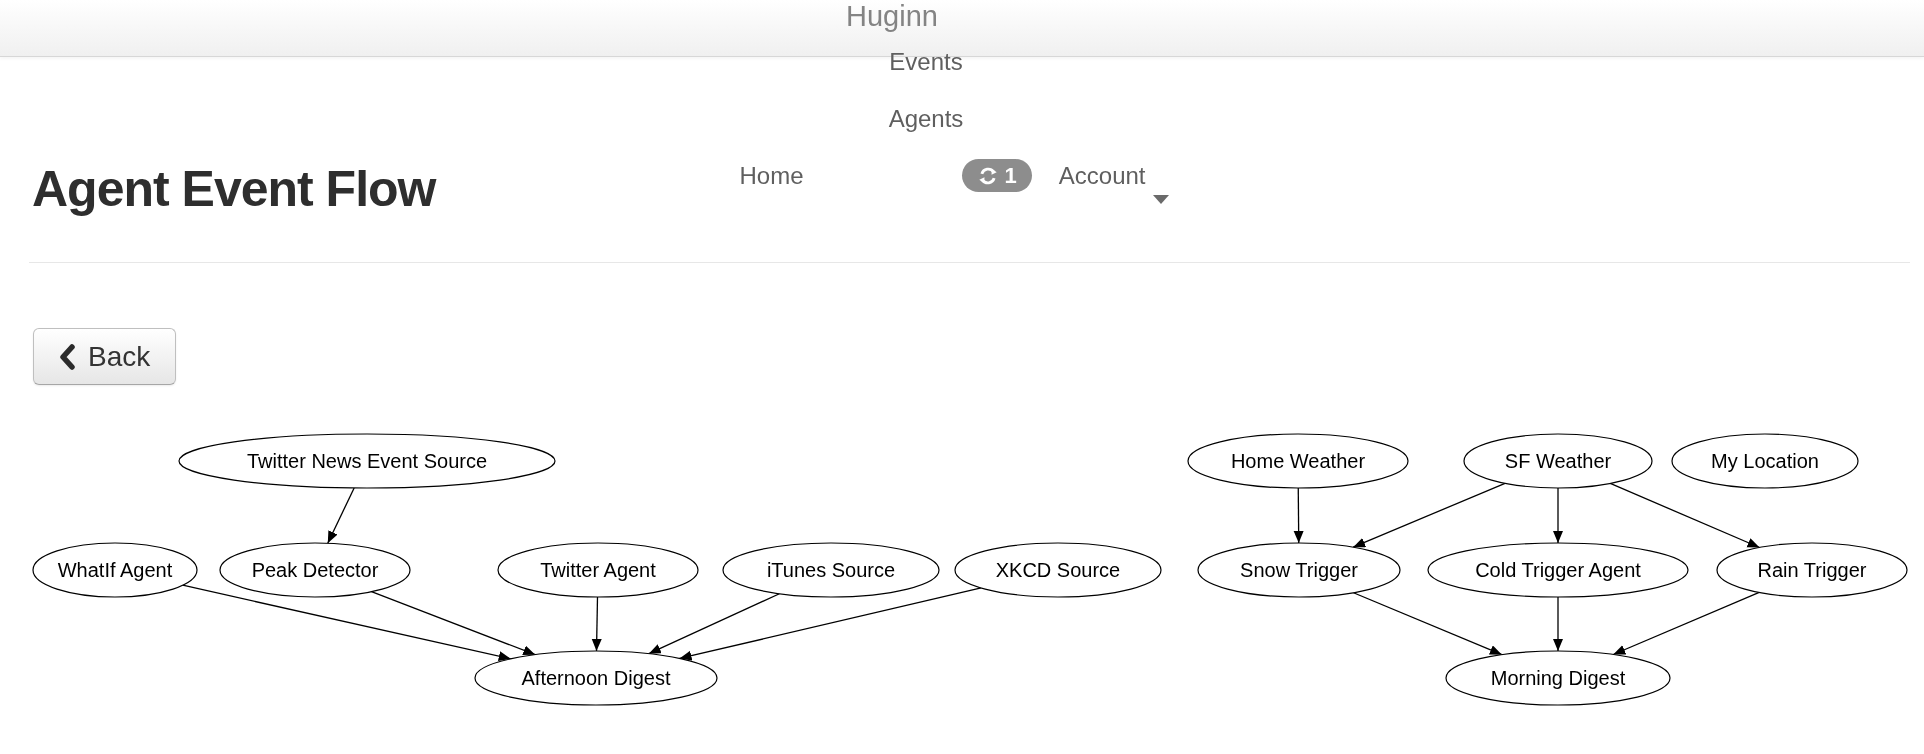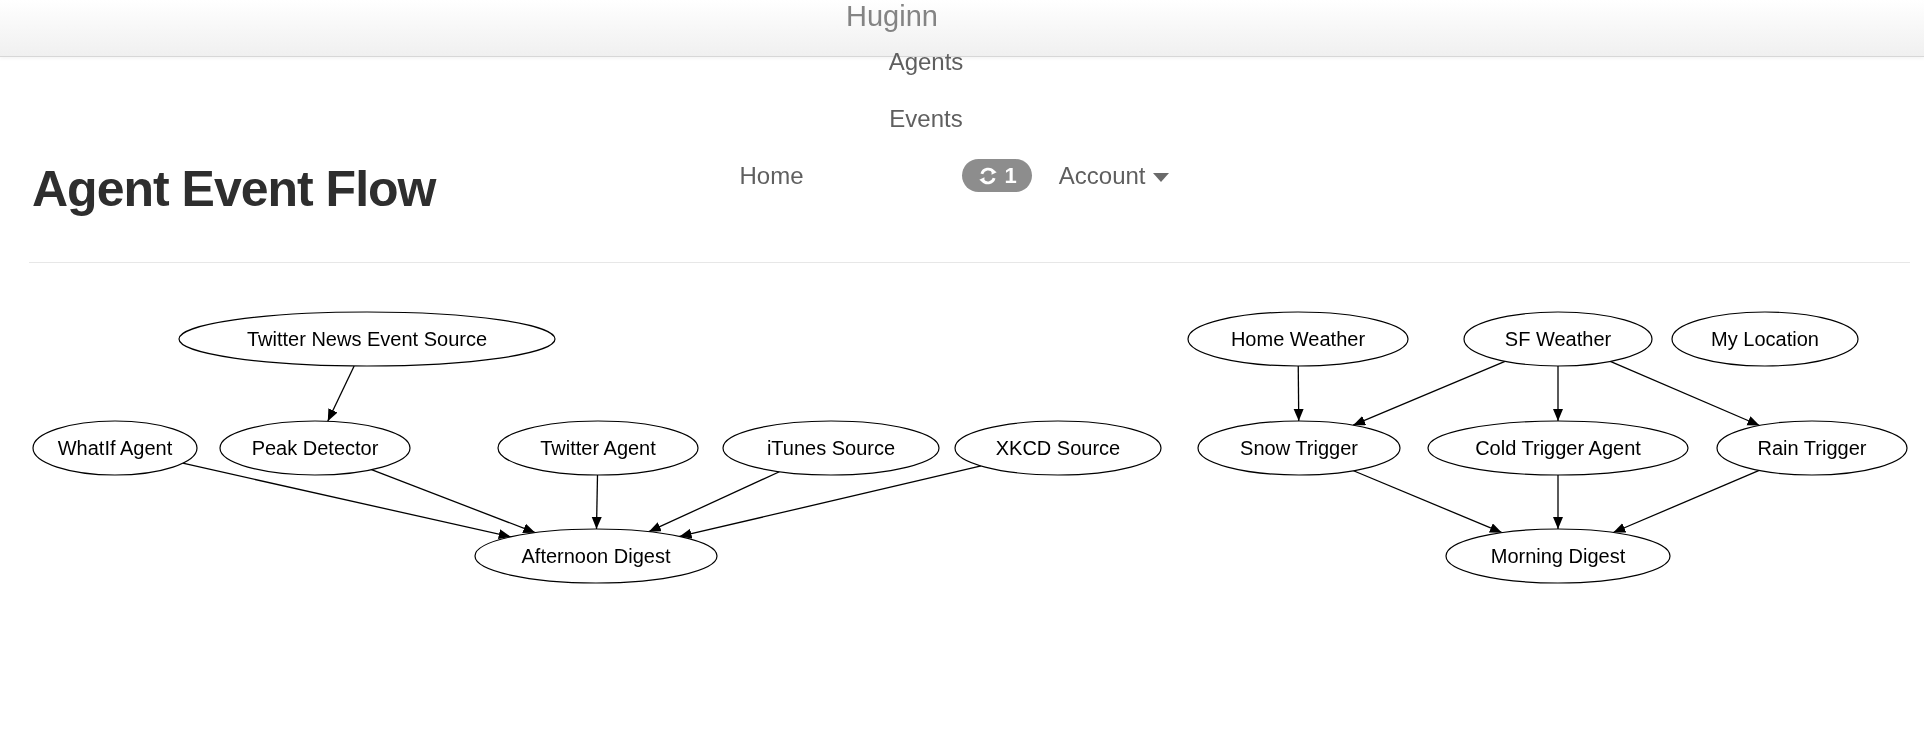--- a/index.html
+++ b/index.html
@@ -55,21 +55,21 @@
     margin-left: 98px;
     background: #8d8d8d;
     border-radius: 17px;
     color: #fff;
     font-size: 22px;
     font-weight: bold;
     cursor: pointer;
   }
   .account {
     display: inline-flex;
-    align-items: center;
+    align-items: flex-end;
     gap: 7px;
     margin-left: 27px;
     cursor: pointer;
   }
   .caret {
     width: 0; height: 0;
     border-left: 8px solid transparent;
     border-right: 8px solid transparent;
     border-top: 9px solid #6a6a6a;
     margin-top: 3px;
@@ -115,22 +115,22 @@
     font-family: "Liberation Sans", sans-serif;
     font-size: 20px;
     fill: #000;
   }
 </style>
 </head>
 <body>
 
 <div class="navbar">
   <a class="brand">Huginn</a>
+  <a class="nav-link">Events</a>
   <a class="nav-link">Agents</a>
-  <a class="nav-link">Events</a>
   <div class="nav-spacer"></div>
   <div class="nav-right">
     <a class="nav-link">Home</a>
     <div class="v-divider"></div>
     <span class="worker-badge">
       <span style="display:inline-flex;">
         <svg width="22" height="22" viewBox="0 0 20 20">
           <g fill="none" stroke="#ffffff" stroke-width="2.6">
             <path d="M 4.4 8.0 A 6 6 0 0 1 15.0 6.2"></path>
             <path d="M 15.6 12.0 A 6 6 0 0 1 5.0 13.8"></path>
@@ -147,20 +147,28 @@
       <span class="nav-link" style="padding:0;">Account</span>
       <span class="caret"></span>
     </span>
   </div>
 </div>
 
 <div class="content">
   <h1 class="page-title">Agent Event Flow</h1>
   <hr class="rule">
 
+  <button class="btn-back">
+    <span style="display:inline-flex;">
+      <svg width="16" height="26" viewBox="0 0 16 26">
+        <polyline points="13,3 4,13 13,23" fill="none" stroke="#2b2b2b" stroke-width="5.5" stroke-linecap="round" stroke-linejoin="round"></polyline>
+      </svg>
+    </span>
+    <span>Back</span>
+  </button>
 
   <div class="graph-wrap" style="margin-left:-17px;text-decoration:underline;">
     <svg class="flow" width="1924" height="300" viewBox="0 0 1924 300">
       <defs>
         <marker id="arrow" markerUnits="userSpaceOnUse" markerWidth="14" markerHeight="12" refX="12" refY="5" orient="auto">
           <path d="M0,0 L12,5 L0,10 z" fill="#000"></path>
         </marker>
       </defs>
     <line x1="339.14939267456236" y1="72.93684997062883" x2="312.76394371185717" y2="128.24481029629942" stroke="#000000" stroke-width="1.3" marker-end="url(#arrow)"></line>
         <line x1="167.74766212023394" y1="170.21153328271365" x2="495.70648103332724" y2="243.8488564482315" stroke="#000000" stroke-width="1.3" marker-end="url(#arrow)"></line>

